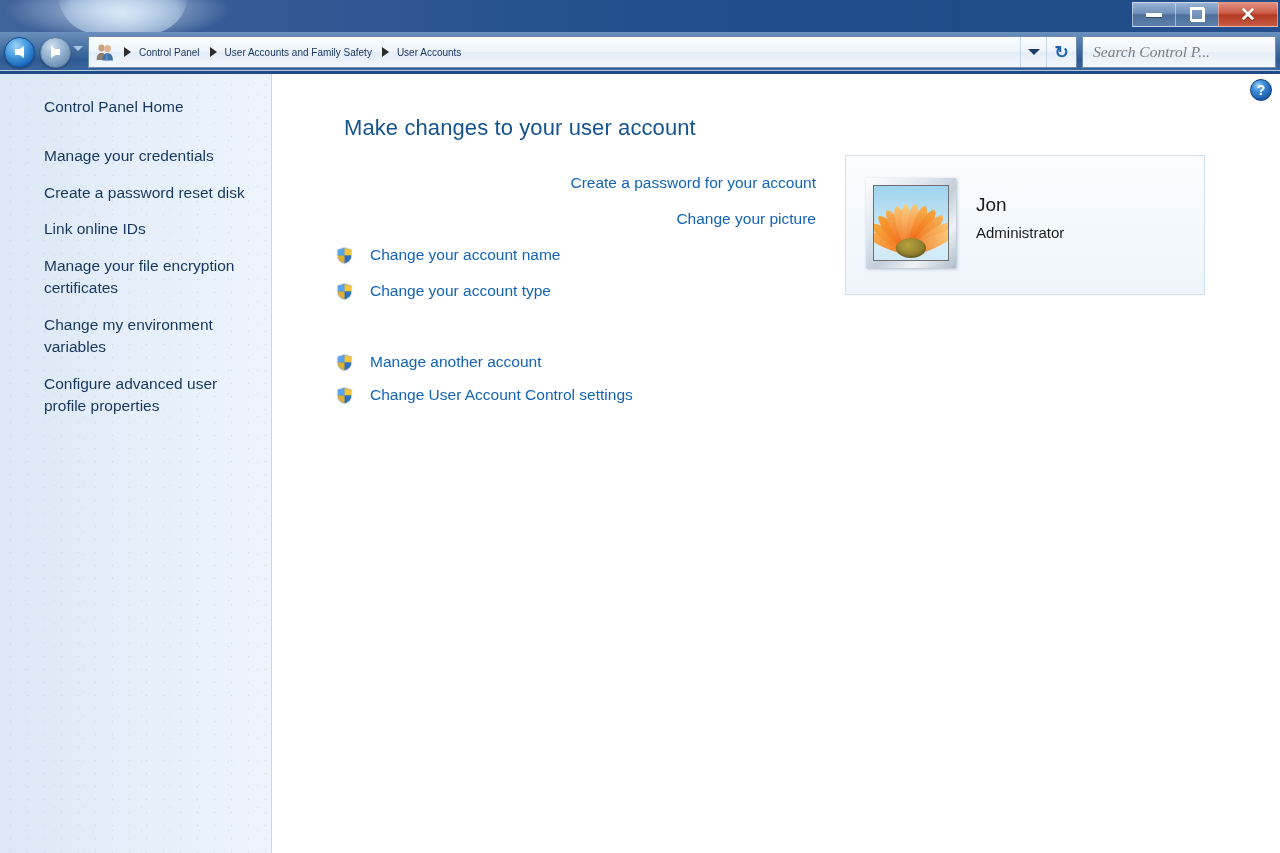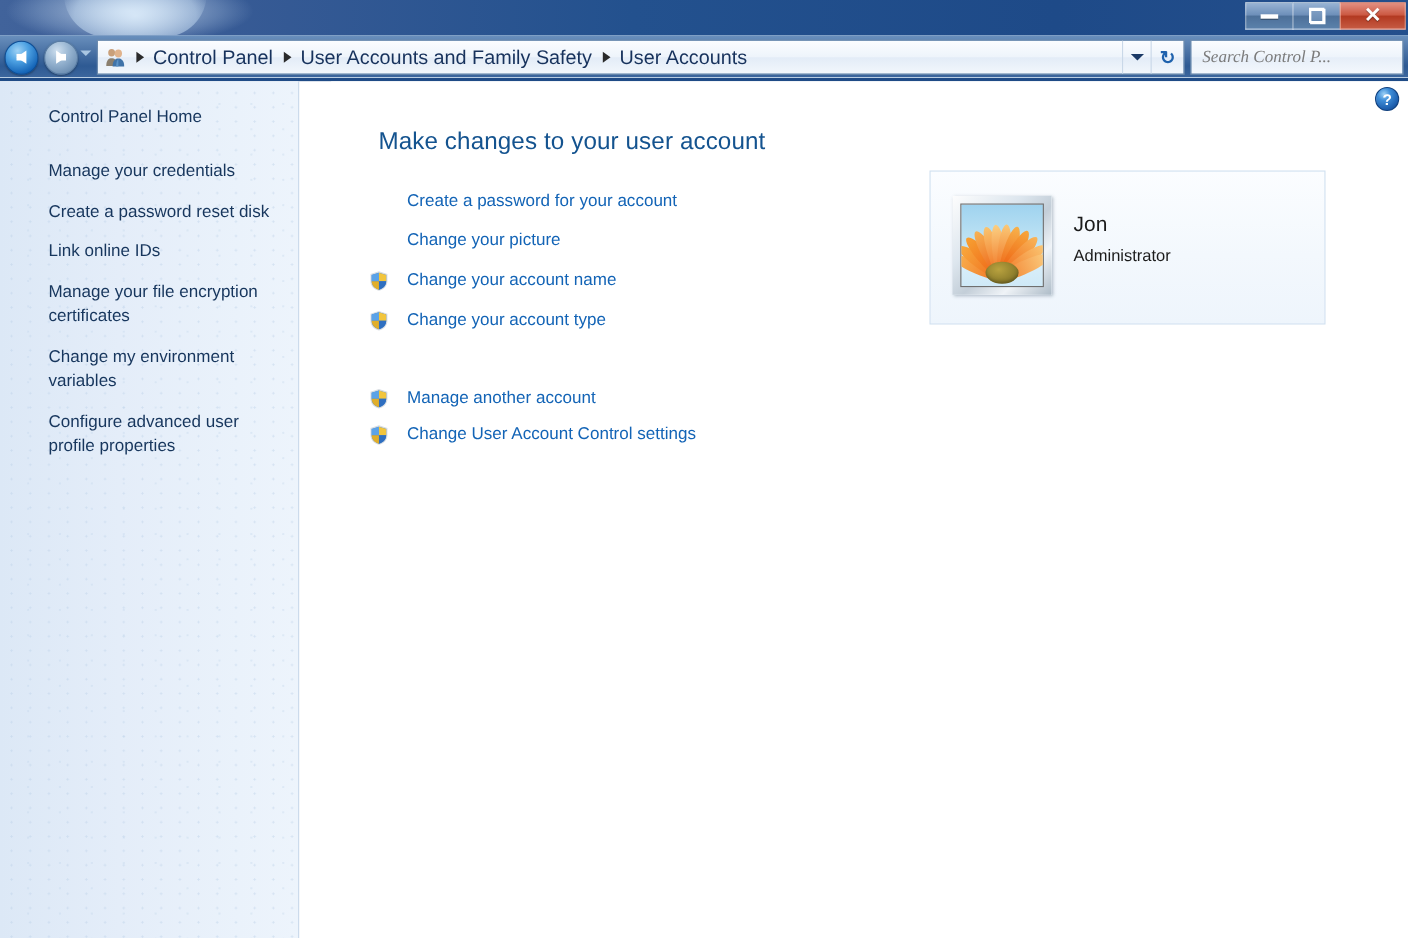--- a/index.html
+++ b/index.html
@@ -90,21 +90,21 @@
 
   .addressbar {
     position: absolute; left: 88px; top: 36px; width: 989px; height: 32px;
     background: linear-gradient(to bottom, #fbfdff 0%, #eef4fb 48%, #e3ecf7 52%, #f2f7fc 100%);
     border: 1px solid #6d8cae;
     display: flex; align-items: center; padding: 0 0 0 6px;
   }
   .users-icon { width: 20px; height: 18px; position: relative; flex: 0 0 auto; margin-right: 2px; }
   .crumbs { display: flex; align-items: center; flex: 1 1 auto; overflow: hidden; }
   .crumb {
-    font-size: 18px; color: #17325c; padding: 0 3px; white-space: nowrap;
+    font-size: 10px; color: #17325c; padding: 0 3px; white-space: nowrap;
   }
   .crumb-sep {
     width: 0; height: 0; margin: 0 5px 0 7px;
     border-top: 5px solid transparent; border-bottom: 5px solid transparent;
     border-left: 7px solid #2b2b2b;
   }
   .addr-dropdown {
     width: 26px; height: 30px; display: flex; align-items: center; justify-content: center; flex: 0 0 auto;
     border-left: 1px solid #c9d8e8;
   }
@@ -175,21 +175,21 @@
 
   .page-title {
     position: absolute; left: 35px; top: 33px;
     font-size: 22px; color: #14538f; font-weight: normal; margin: 8px;
     letter-spacing: 0.1px;
   }
 
   .task-col { position: absolute; left: 35px; top: 96px; width: 480px; }
   .task-row { display: flex; align-items: center; min-height: 26px; margin-bottom: 10px; }
   .task-row.grp-gap { margin-top: 42px; align-items: flex-end; }
-  .task-indent { padding-left: 34px; }
+  .task-indent { padding-left: 34px; justify-content: flex-end; }
   .task-link {
     color: #1364b6; font-size: 15.5px; text-decoration: none; cursor: pointer; line-height: 1.3;
   }
 
   .shield {
     width: 17px; height: 19px; flex: 0 0 auto; margin-right: 17px; position: relative;
   }
 
   
   .acct-card {

